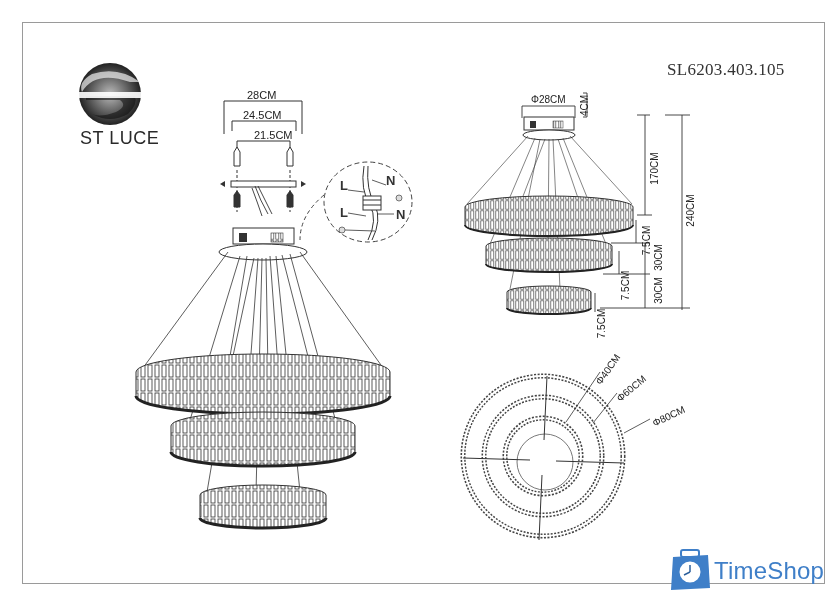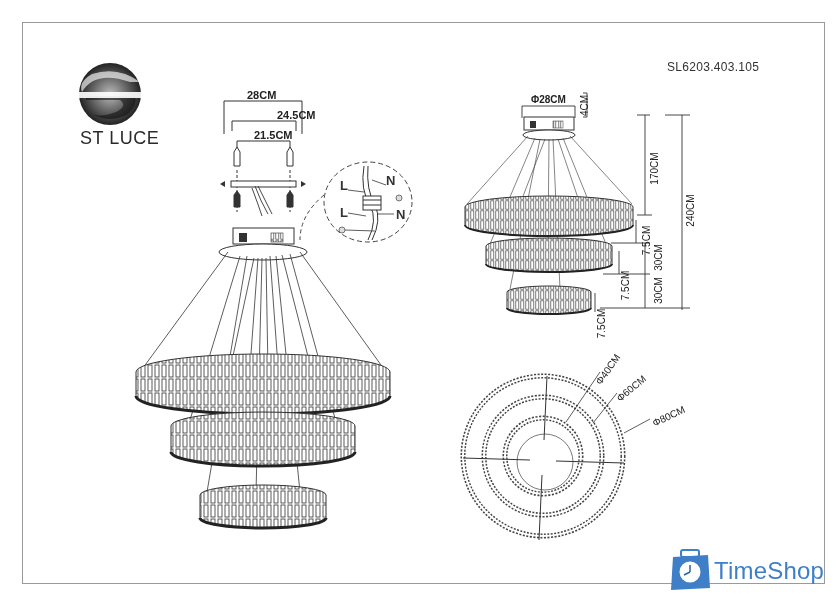--- a/index.html
+++ b/index.html
@@ -1,21 +1,21 @@
 <!DOCTYPE html>
 <html><head>
 <meta charset="utf-8">
 <style>
   html, body { margin:0; padding:0; background:#ffffff; }
   body { width:840px; height:609px; position:relative; overflow:hidden; font-family:"Liberation Sans", sans-serif; color:#333; }
   .frame { position:absolute; left:22px; top:22px; width:803px; height:562px; border:1px solid #9a9a9a; box-sizing:border-box; }
   .abs { position:absolute; }
   .brand-text { font-size:18px; letter-spacing:0.5px; color:#2a2a2a; }
-  .model { font-size:12px; color:#333; letter-spacing:0.3px; }
-  .dim { font-size:11px; color:#222; white-space:nowrap;font-weight:bold; }
+  .model { font-size:17px; color:#333; letter-spacing:0.3px;font-family:Liberation Serif, serif; }
+  .dim { font-size:11px; color:#222; white-space:nowrap; }
   .vdim { font-size:11px; color:#222; white-space:nowrap; transform:rotate(-90deg); transform-origin:center center; }
   .rot { font-size:10px; color:#222; white-space:nowrap; transform-origin:left center; }
   .wm-text { font-size:24px; font-weight:normal; color:#3f7fc8; letter-spacing:0.2px; }
   svg { position:absolute; left:0; top:0; }
 </style>
 </head>
 <body>
 
 <div class="frame"></div>
 
@@ -188,21 +188,21 @@
     <circle cx="690" cy="572" r="12" fill="#fff" stroke="#3f7fc8" stroke-width="3"></circle>
     <line x1="690" y1="572" x2="690" y2="565" stroke="#2b5f9c" stroke-width="1.5"></line>
     <line x1="690" y1="572" x2="684" y2="575" stroke="#2b5f9c" stroke-width="1.5"></line>
   </g>
 </svg>
 
 <div class="abs brand-text" style="left:80px; top:128px;text-align:right;">ST LUCE</div>
 <div class="abs model" style="left:667px; top:60px;">SL6203.403.105</div>
 
 <div class="abs dim" style="left:247px; top:89px;">28CM</div>
-<div class="abs dim" style="left:243px; top:109px;margin-left:34px;">24.5CM</div>
+<div class="abs dim" style="left:243px; top:109px;">24.5CM</div>
 <div class="abs dim" style="left:244px; top:129px;margin-left:10px;">21.5CM</div>
 
 <div class="abs" style="left:340px; top:178px; font-size:13px; font-weight:bold;">L</div>
 <div class="abs" style="left:386px; top:173px; font-size:13px; font-weight:bold;">N</div>
 <div class="abs" style="left:340px; top:205px; font-size:13px; font-weight:bold;">L</div>
 <div class="abs" style="left:396px; top:207px; font-size:13px; font-weight:bold;">N</div>
 
 <div class="abs dim" style="left:531px; top:94px; font-size:10px;">Φ28CM</div>
 <div class="abs vdim" style="left:574px; top:100px; font-size:10px;">4CM</div>
 <div class="abs vdim" style="left:638px; top:163px; font-size:10px;">170CM</div>

